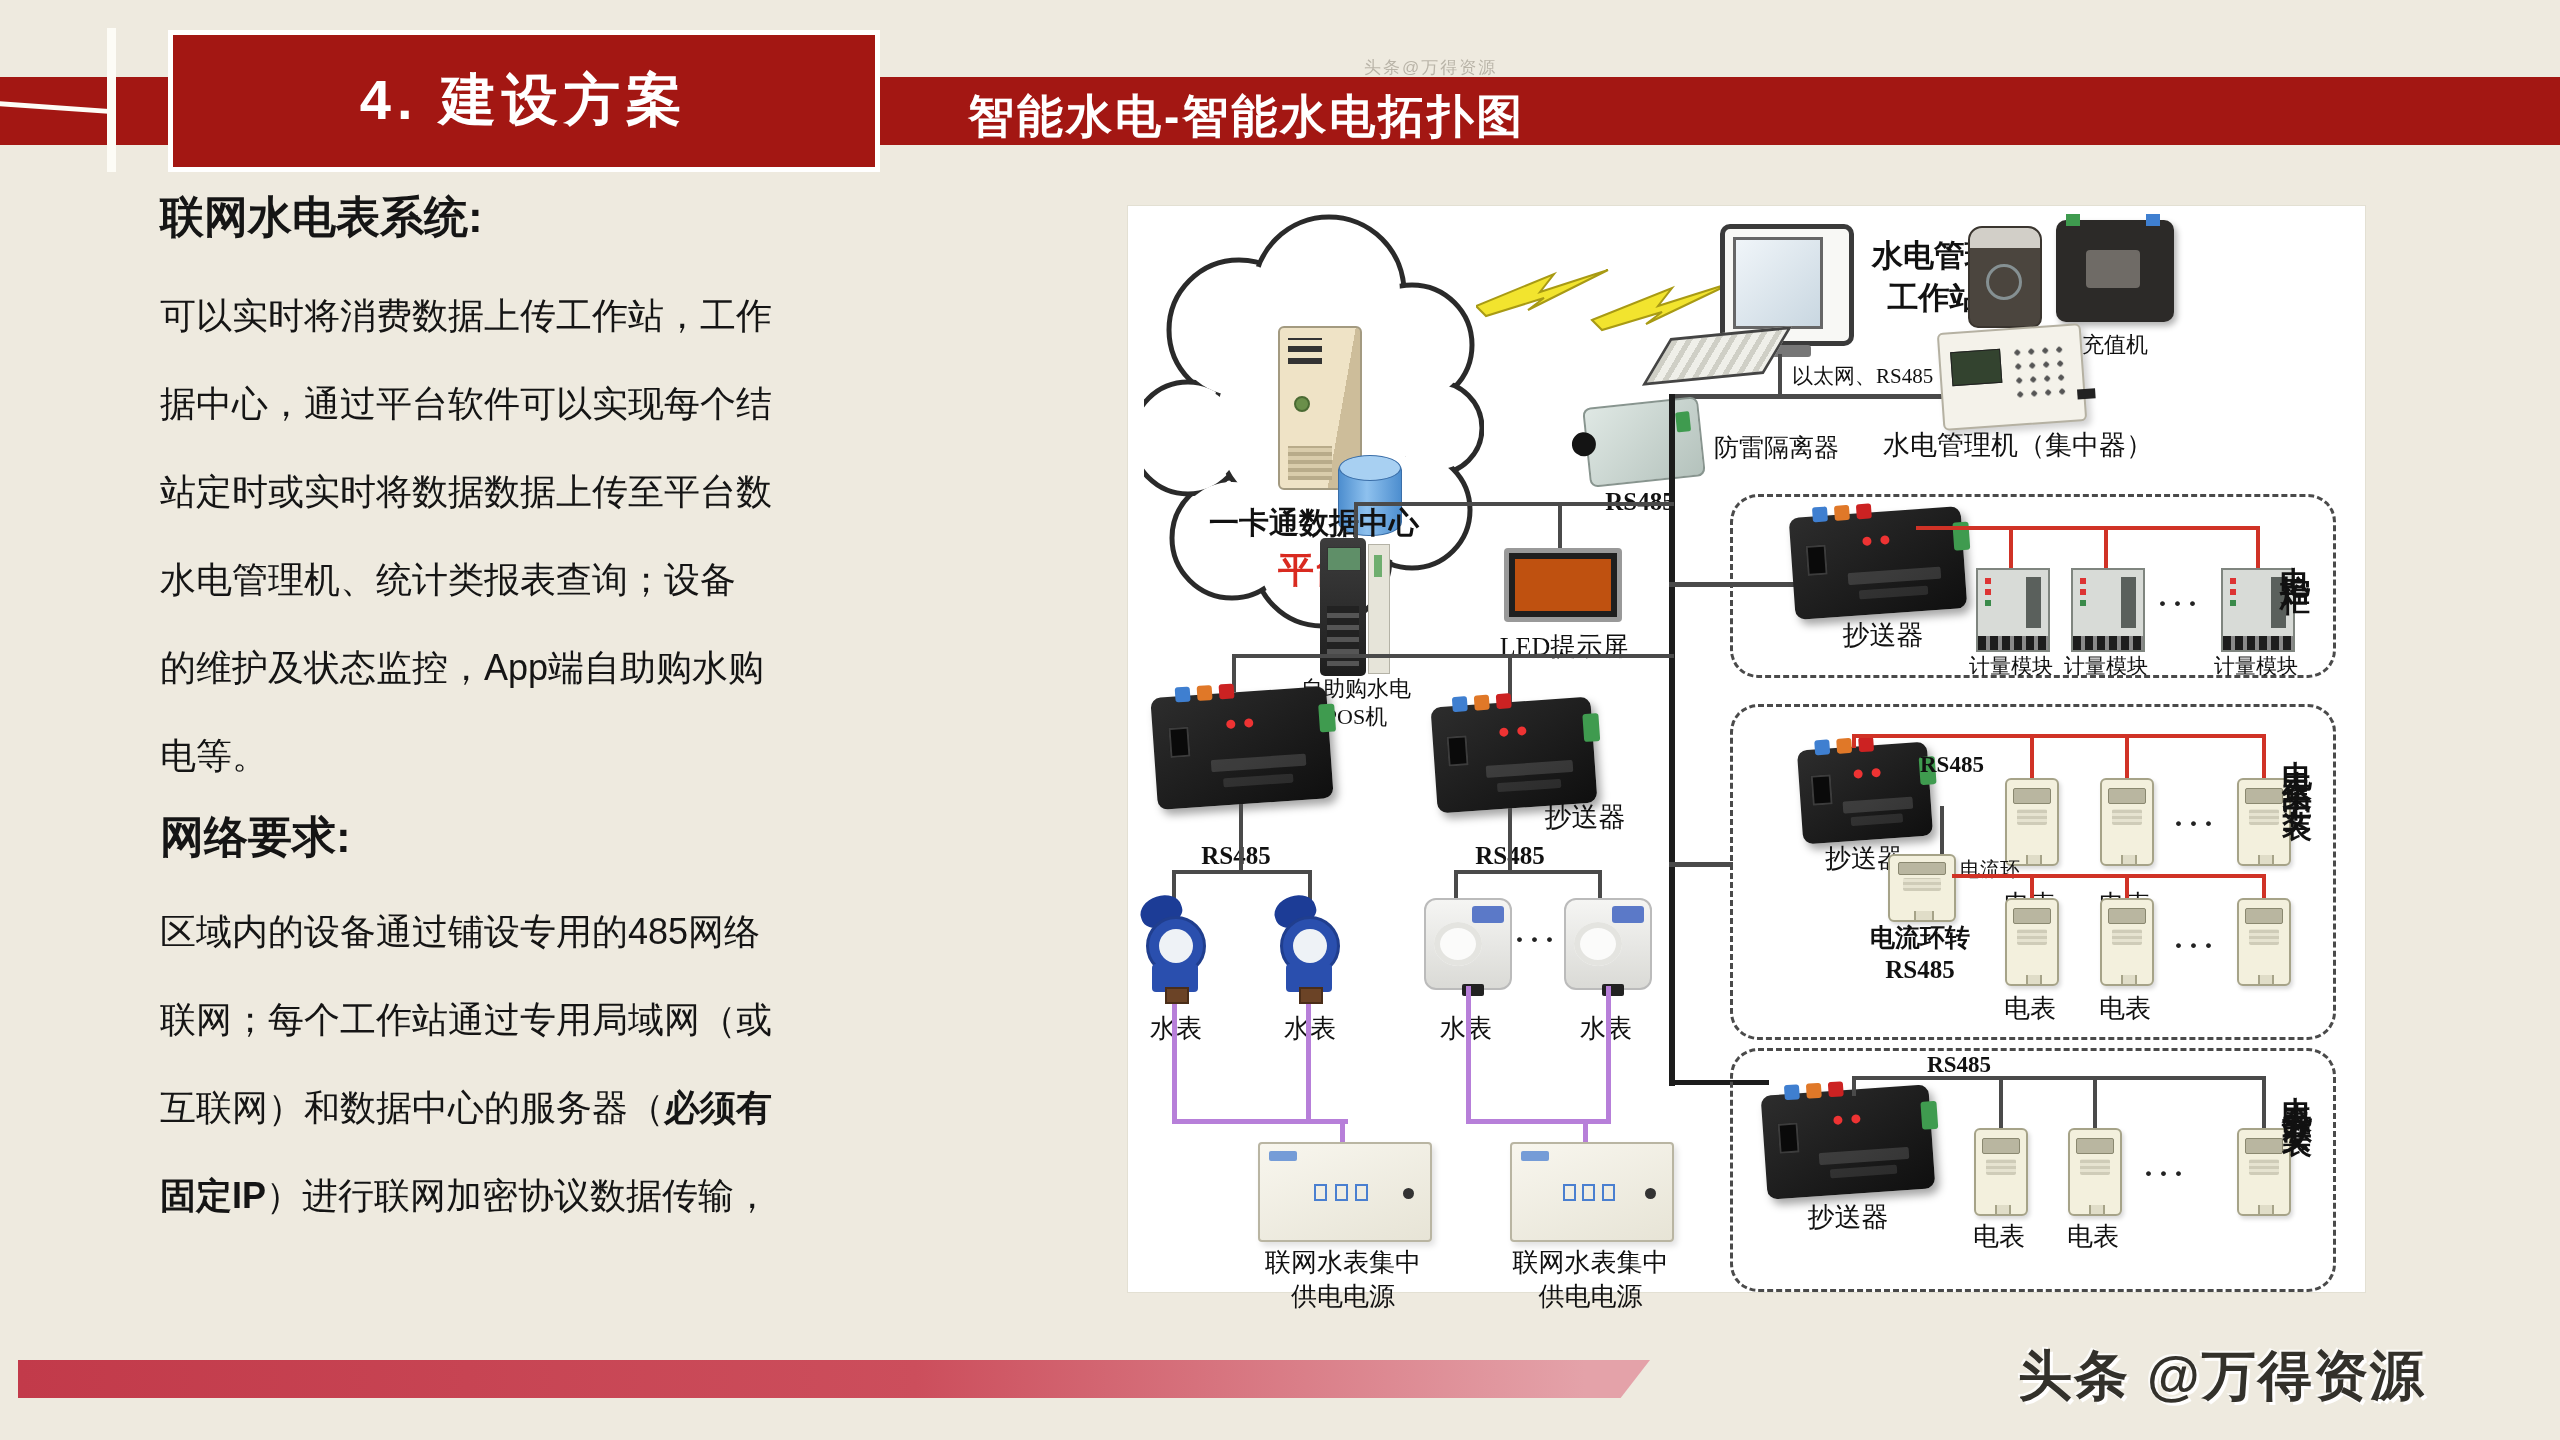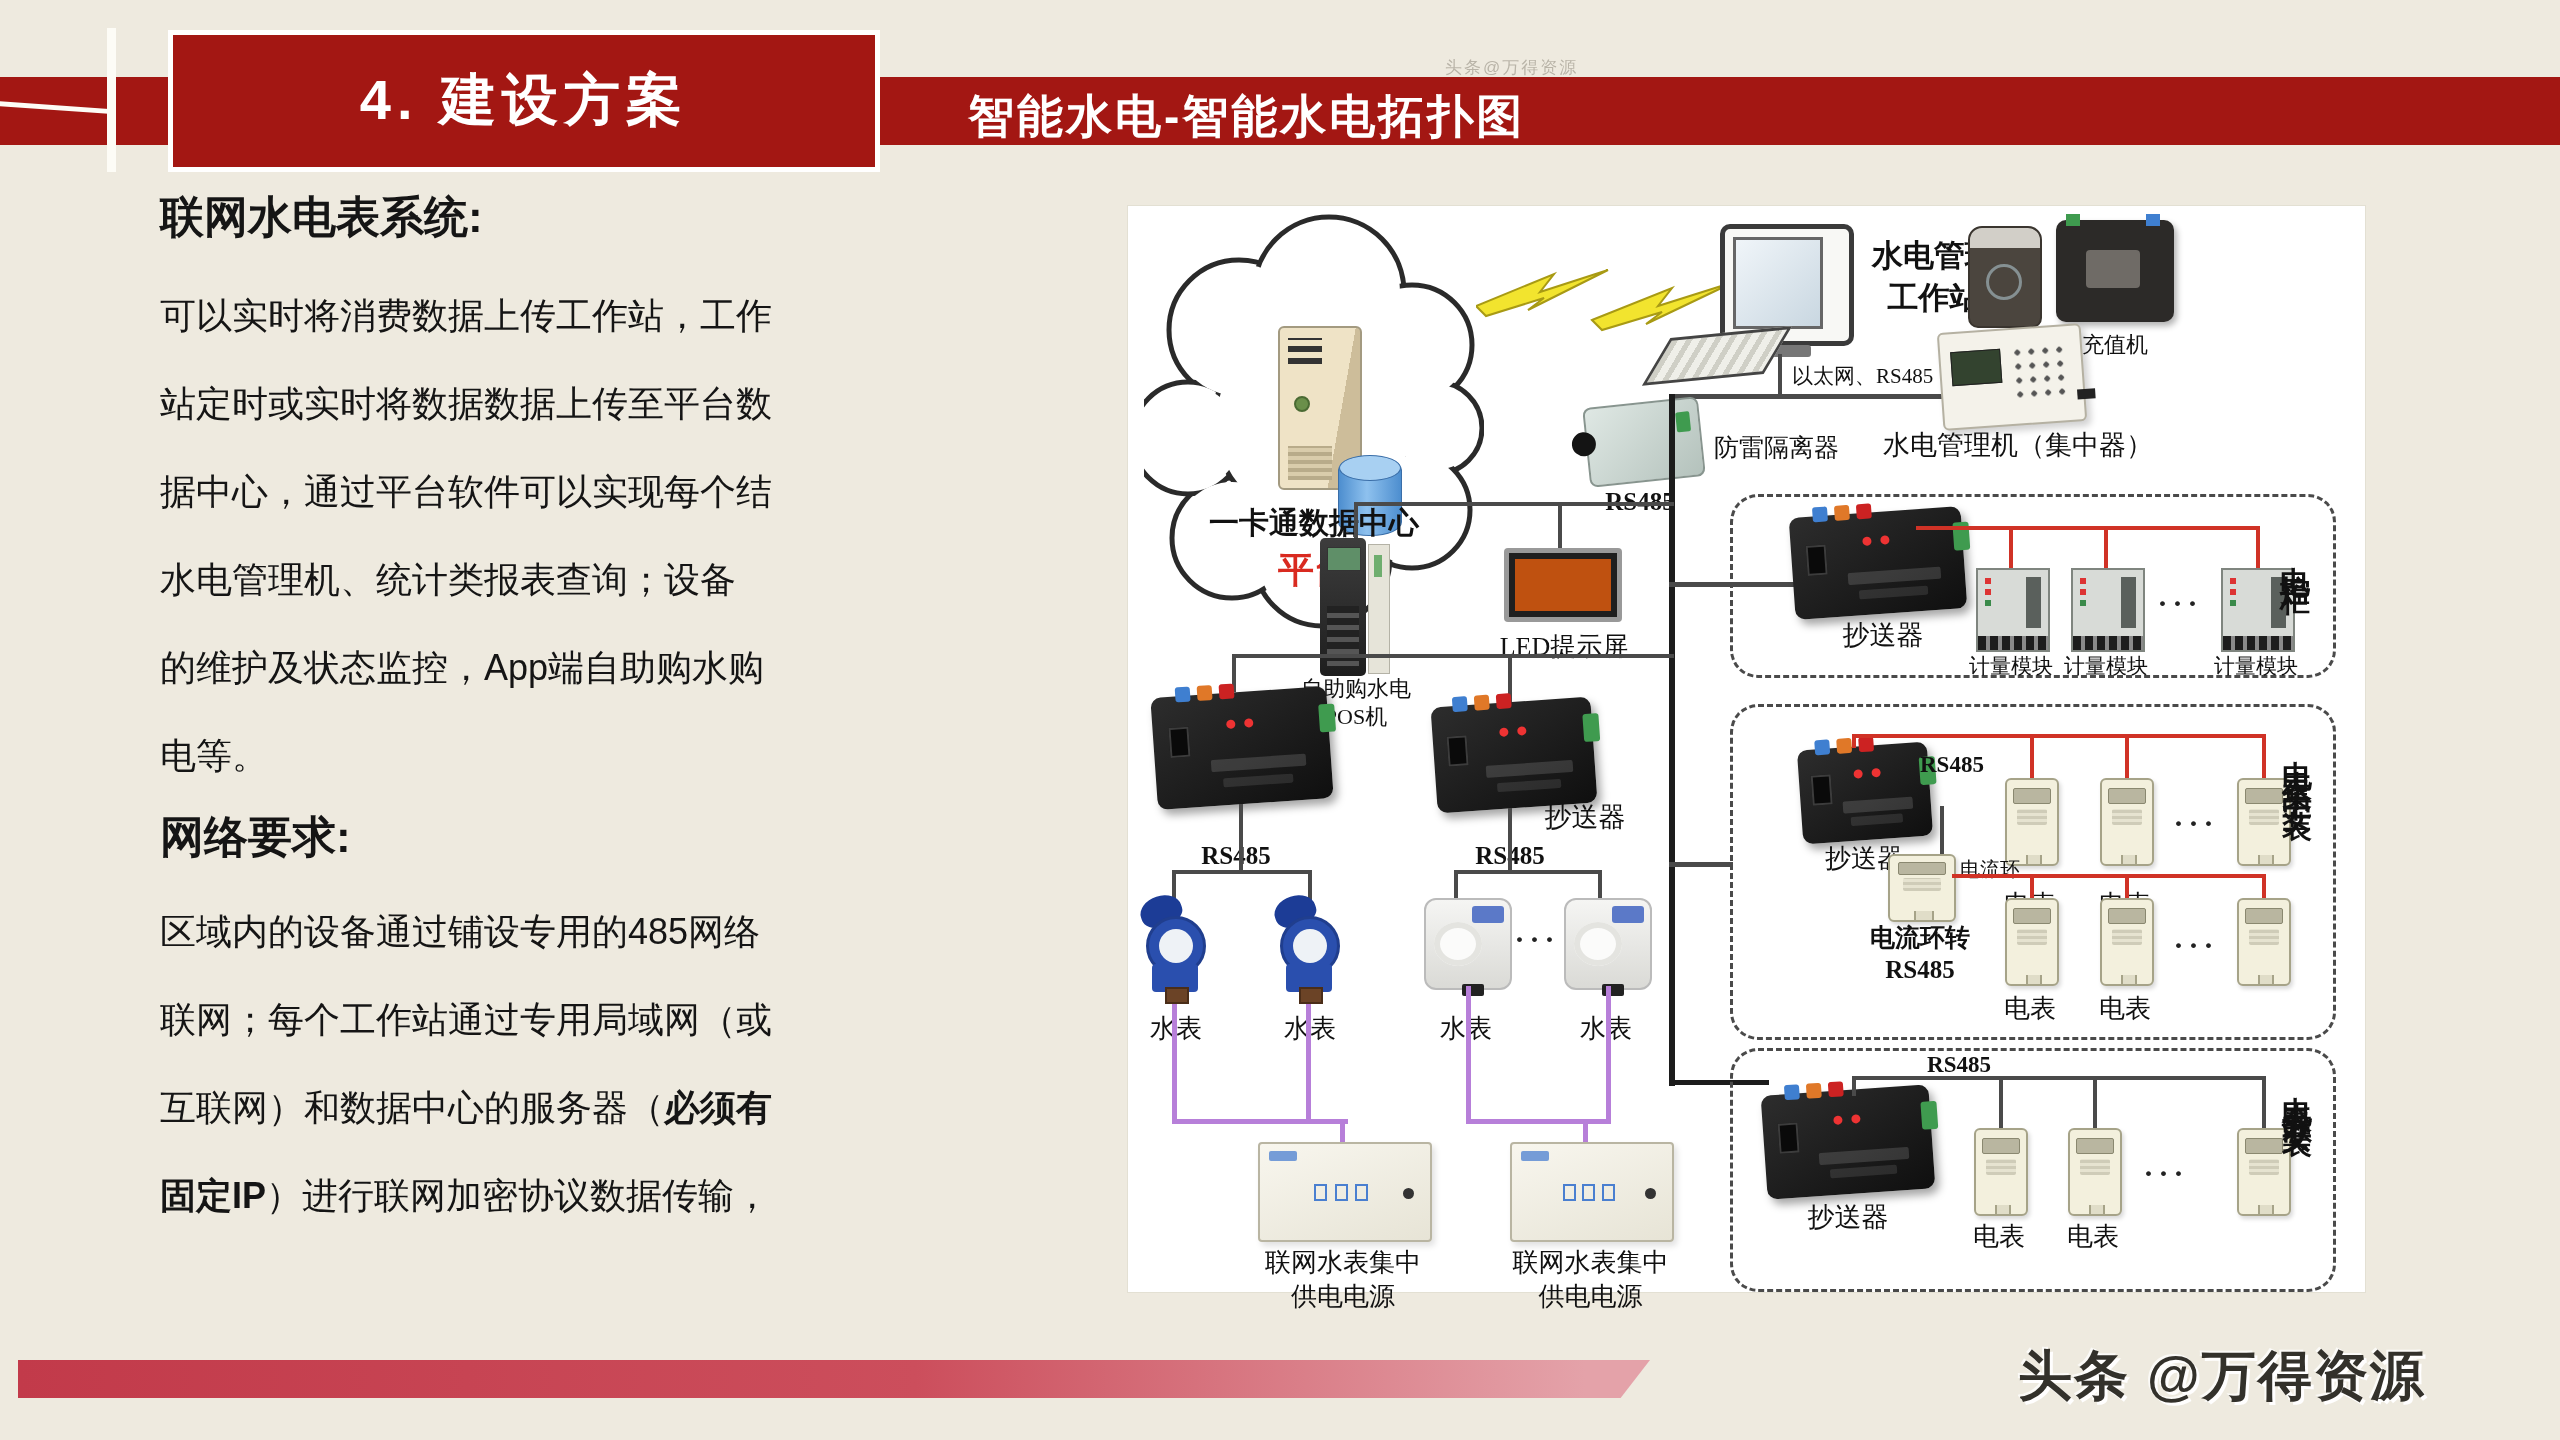--- a/index.html
+++ b/index.html
@@ -8,21 +8,21 @@
   .abs{position:absolute;}
   
   .band{position:absolute;left:0;top:77px;width:2560px;height:68px;background:#a31713;}
   .vstripe{position:absolute;left:107px;top:28px;width:9px;height:144px;background:#fdfcf6;}
   .diag{position:absolute;left:-4px;top:101px;width:120px;height:5px;background:#fdfcf6;
         transform:rotate(4deg);transform-origin:left center;}
   .titlebox{position:absolute;left:168px;top:30px;width:712px;height:142px;background:#a31713;
         border:5px solid #ffffff;box-sizing:border-box;display:flex;align-items:center;justify-content:center;}
   .titlebox span{color:#fff;font-size:56px;font-weight:700;letter-spacing:6px;}
   .subtitle{position:absolute;left:968px;top:86px;color:#fff;font-size:46px;font-weight:700;letter-spacing:3px;}
-  .faintwm{position:absolute;left:1445px;top:56px;font-size:17px;color:#8f897c;opacity:.55;letter-spacing:2px;}
+  .faintwm{position:absolute;left:1364px;top:56px;font-size:17px;color:#8f897c;opacity:.55;letter-spacing:2px;}
   
   .ltext{position:absolute;left:160px;top:188px;width:900px;color:#151515;}
   .lhead{font-size:44px;font-weight:700;line-height:58px;margin:0 0 26px 0;}
   .lhead2{font-size:44px;font-weight:700;line-height:58px;margin:8px 0 22px 0;}
   .lline{font-size:36px;line-height:88px;white-space:nowrap;}
   .lline b{font-weight:700;}
   
   .footbar{position:absolute;left:18px;top:1360px;width:1632px;height:38px;
         background:linear-gradient(90deg,#c23a4a 0%,#cc4e5c 55%,#e4a2a9 96%);
         clip-path:polygon(0 0,100% 0,98.2% 100%,0 100%);}
@@ -151,22 +151,22 @@
 <div class="diag"></div>
 <div class="titlebox">
   <span>4. 建设方案</span>
 </div>
 <div class="subtitle">智能水电-智能水电拓扑图</div>
 <div class="faintwm">头条@万得资源</div>
 
 <div class="ltext">
   <div class="lhead">联网水电表系统:</div>
   <div class="lline">可以实时将消费数据上传工作站，工作</div>
+  <div class="lline">据中心，通过平台软件可以实现每个结</div>
   <div class="lline">站定时或实时将数据数据上传至平台数</div>
-  <div class="lline">据中心，通过平台软件可以实现每个结</div>
   <div class="lline">水电管理机、统计类报表查询；设备</div>
   <div class="lline">的维护及状态监控，App端自助购水购</div>
   <div class="lline">电等。</div>
   <div class="lhead2">网络要求:</div>
   <div class="lline"><span>区域内的设备通过铺设专用的485网络</span><b></b><span></span></div>
   <div class="lline"><span>联网；每个工作站通过专用局域网（或</span><b></b><span></span></div>
   <div class="lline"><span>互联网）和数据中心的服务器（</span><b>必须有</b><span></span></div>
   <div class="lline"><span></span><b>固定IP</b><span>）进行联网加密协议数据传输，</span></div>
 </div>
 

